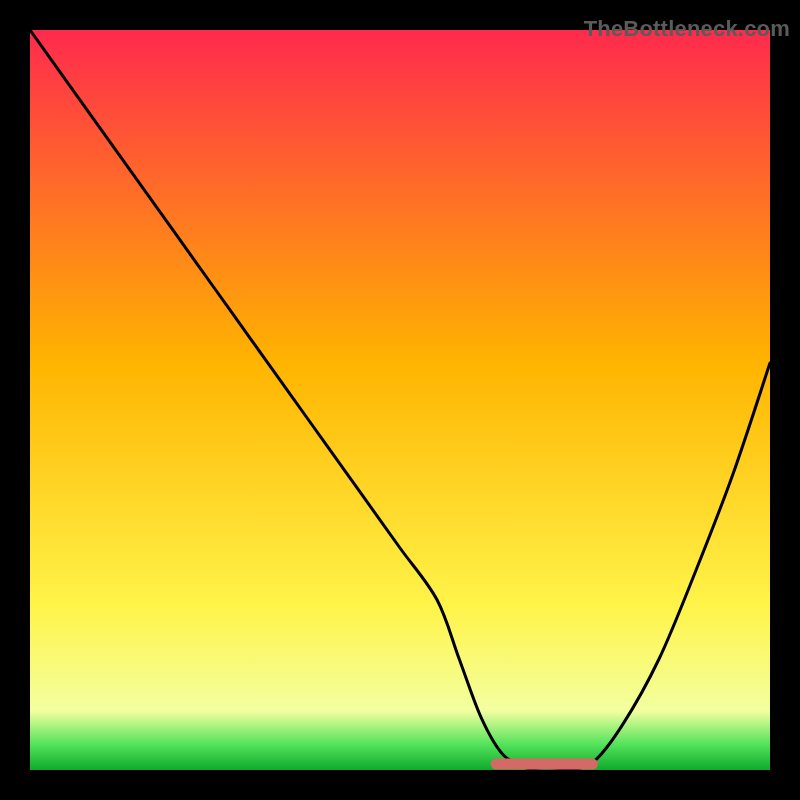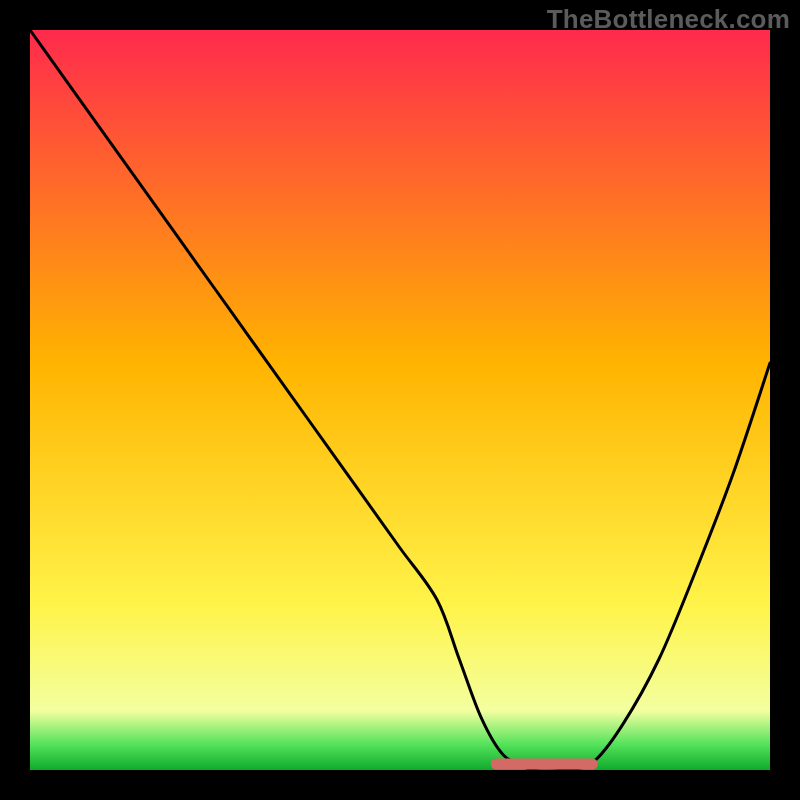--- a/index.html
+++ b/index.html
@@ -12,24 +12,24 @@
     font-family: Arial, Helvetica, sans-serif;
   }
   .frame {
     position: relative;
     width: 800px;
     height: 800px;
     background: #000;
   }
   .watermark {
     position: absolute;
-    top: 4px;
+    top: 16px;
     right: 10px;
     color: #5b5b5b;
-    font-size: 26px;
+    font-size: 22px;
     font-weight: 600;
     letter-spacing: 0.2px;
     z-index: 30;
     user-select: none;
   }
   svg {
     position: absolute;
     top: 0;
     left: 0;
   }

